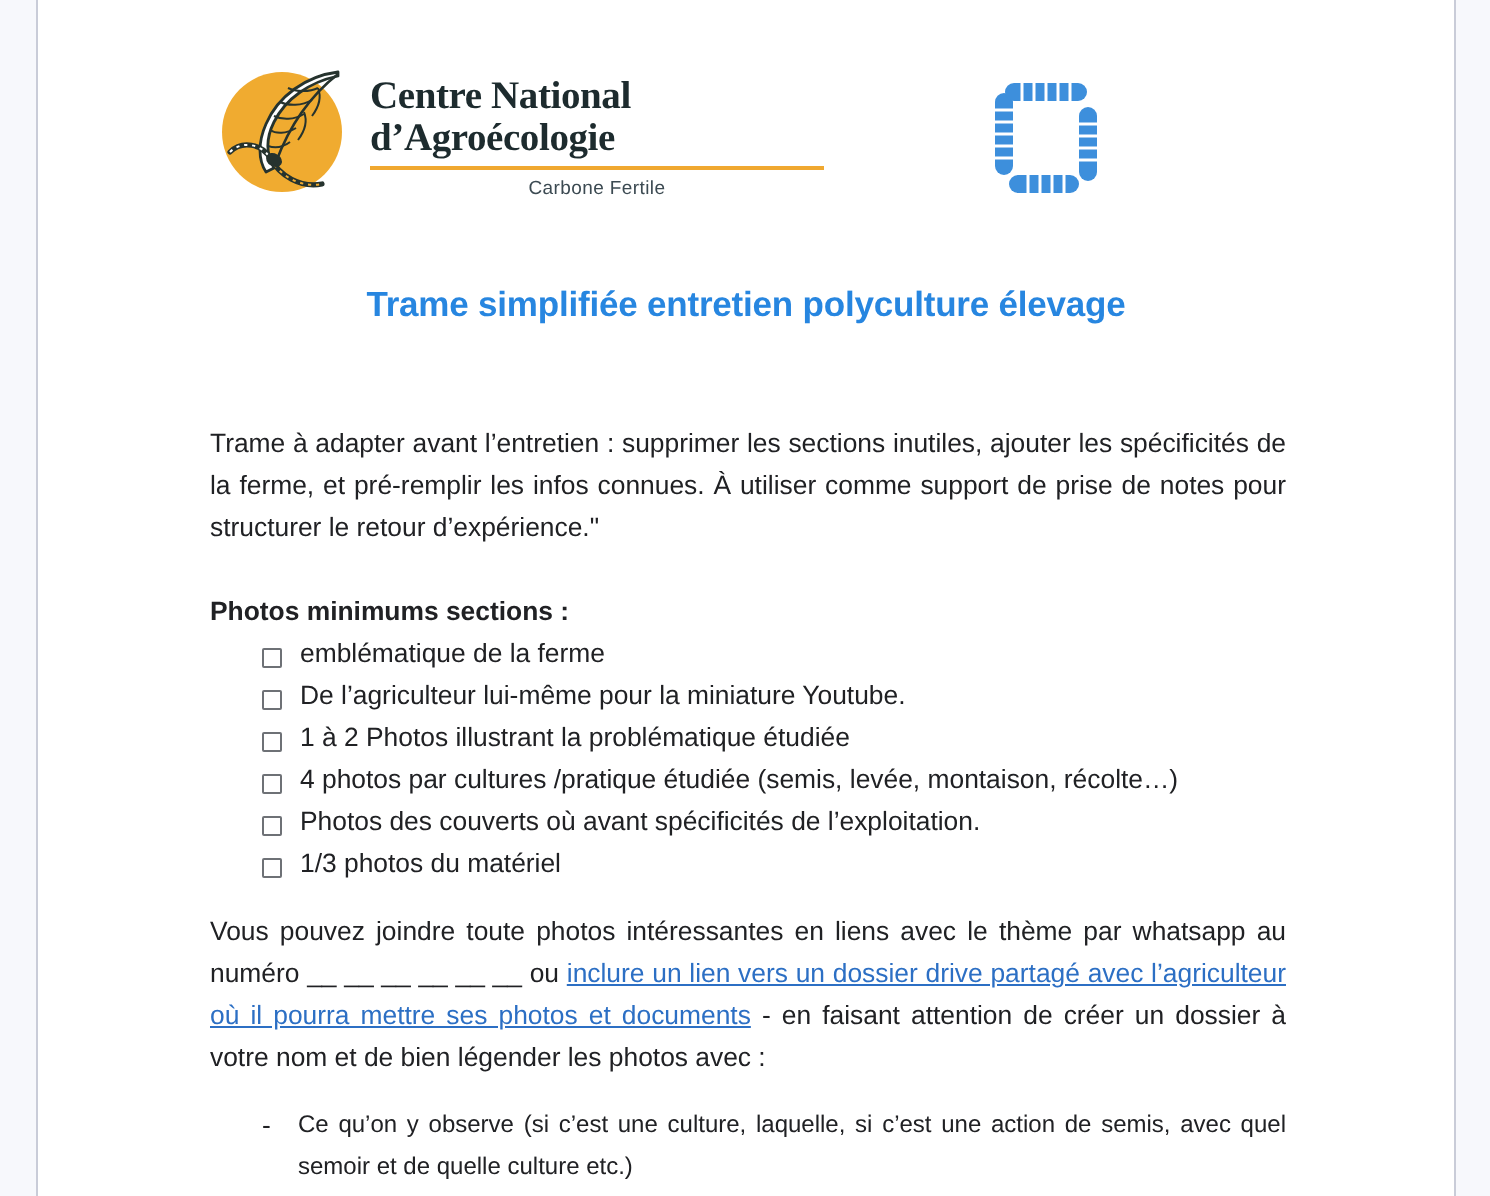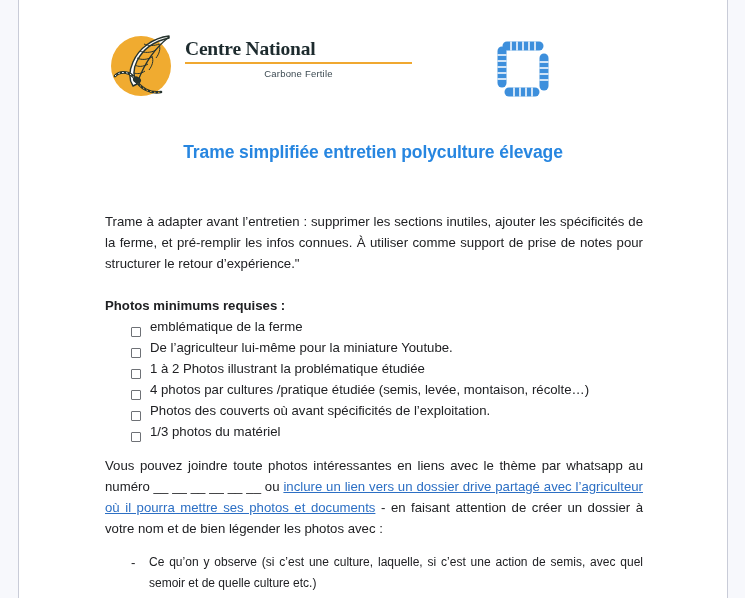--- a/index.html
+++ b/index.html
@@ -188,21 +188,21 @@
   }
 
   
   ul.cb-list {
     list-style: none;
     margin: 0;
     padding: 0 0 0 26px;
   }
   ul.cb-list li {
     display: flex;
-    align-items: flex-end;
+    align-items: center;
     line-height: 21px;
     margin: 0;
   }
   .cb {
     flex: 0 0 auto;
     width: 10px;
     height: 10px;
     margin-top: 5px;
     margin-right: 9px;
     border: 1px solid #6e7176;
@@ -267,20 +267,21 @@
               <path d="M52 12 C54 17 52 22 49 26" fill="none" stroke="#26332e" stroke-width="1"></path>
               <path d="M45 24 C47 29 45 34 42 38" fill="none" stroke="#26332e" stroke-width="1"></path>
               <path d="M8 44 C14 38 24 40 28 47 C33 56 43 62 54 60" fill="none" stroke="#26332e" stroke-width="2.6" stroke-linecap="round"></path>
               <path d="M8 44 C14 38 24 40 28 47" fill="none" stroke="#ffffff" stroke-width="1" stroke-dasharray="1.6 2.4"></path>
               <path d="M28 47 C33 56 43 62 54 60" fill="none" stroke="#f0ab30" stroke-width="1" stroke-dasharray="1.6 2.4"></path>
               <ellipse cx="30" cy="48" rx="4.2" ry="3.2" fill="#26332e" transform="rotate(30 30 48)"></ellipse>
             </svg>
           </div>
           <div class="cna-text">
             <div class="cna-title">Centre National</div>
+            <div class="cna-title">d’Agroécologie</div>
             <div class="cna-rule"></div>
             <div class="cna-sub">Carbone Fertile</div>
           </div>
         </div>
 
         <div class="logo-vdt">
           <div class="vdt-mark">
             <svg width="68" height="68" viewBox="0 0 68 68" xmlns="http://www.w3.org/2000/svg">
               <g fill="none" stroke="#3d8fdc" stroke-width="9" stroke-linecap="round">
                 <path d="M13 15 L13 47"></path>
@@ -300,21 +301,21 @@
       </div>
 
       <div class="doc-title">Trame simplifiée entretien polyculture élevage</div>
 
       <div class="body">
 
         <p class="para">Trame à adapter avant l’entretien : supprimer les sections inutiles, ajouter les spécificités de la ferme, et pré-remplir les infos connues. À utiliser comme support de prise de notes pour structurer le retour d’expérience."</p>
 
         <div class="spacer-1"></div>
 
-        <p class="section-head">Photos minimums requises :</p>
+        <p class="section-head">Photos minimums sections :</p>
 
         <ul class="cb-list">
           <li>
             <span class="cb"></span>
             <span class="cb-label">emblématique de la ferme</span>
           </li>
           <li>
             <span class="cb"></span>
             <span class="cb-label">De l’agriculteur lui-même pour la miniature Youtube.</span>
           </li>

